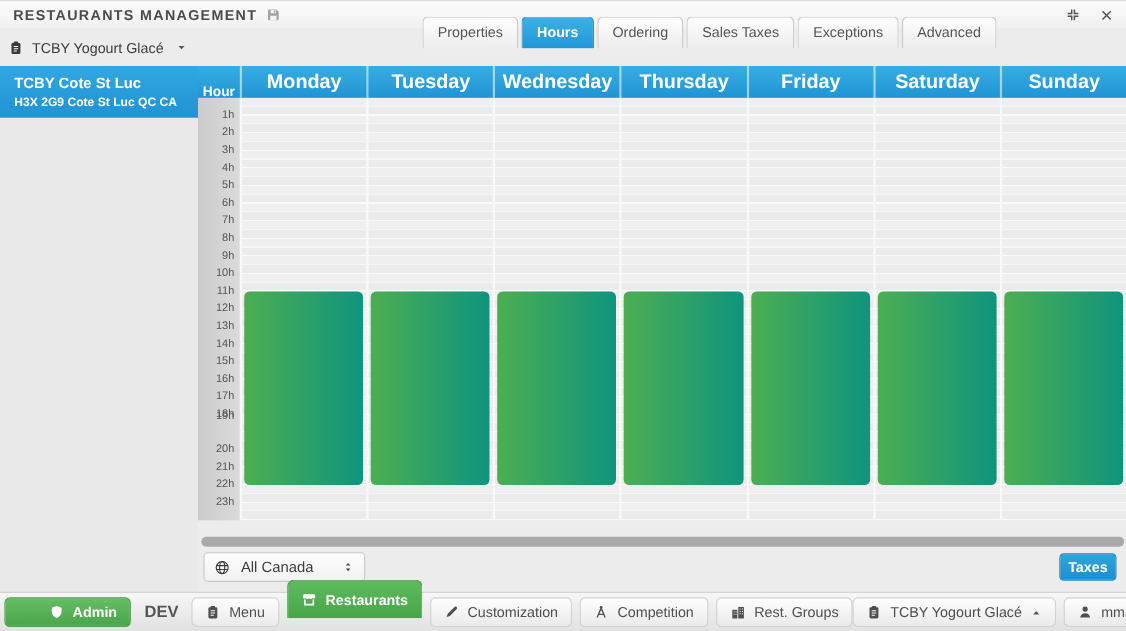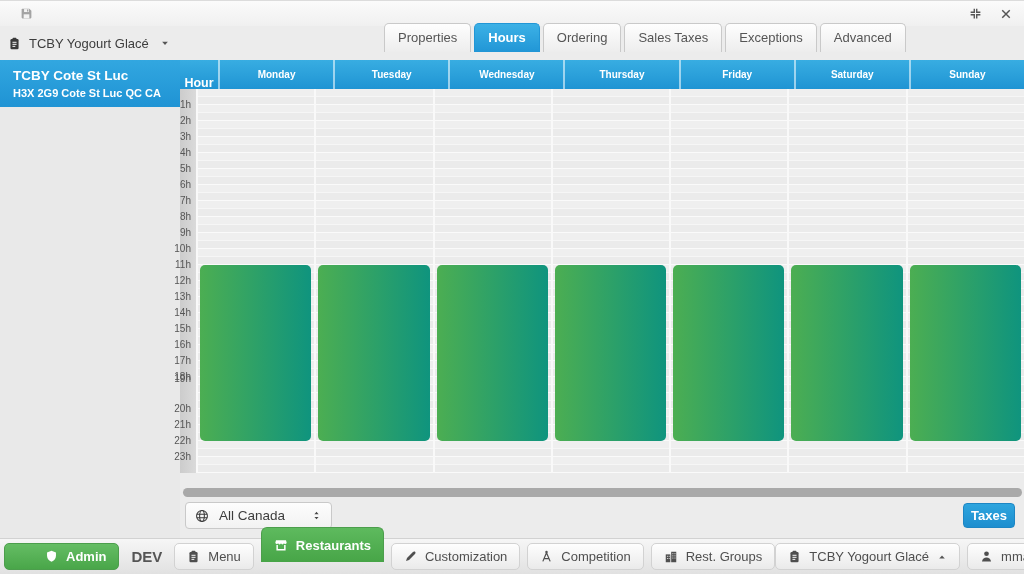--- a/index.html
+++ b/index.html
@@ -14,43 +14,43 @@
   .title { font-size:13px; font-weight:bold; color:#4a4a4a; letter-spacing:1.2px; }
   .floppy { color:#a3a3a3; margin-left:8px; display:flex; }
   .win-controls { margin-left:auto; display:flex; gap:18px; align-items:center; color:#555; }
   .win-controls span { display:flex; cursor:pointer; }
 
   
   .subheader { position:absolute; top:26px; left:0; right:0; height:34px; background:#ececec; }
   .restaurant-selector { position:absolute; left:8px; top:5px; width:162px; height:24px;
     display:flex; align-items:center; gap:8px; font-size:13px; color:#3d3d3d; cursor:pointer; }
   .restaurant-selector .sel-caret { margin-left:auto; color:#555; display:flex; }
-  .tabs { position:absolute; left:384px; bottom:8px; display:flex; align-items:flex-end; }
+  .tabs { position:absolute; left:384px; bottom:16px; display:flex; align-items:flex-end; }
   .tab { padding:6px 13px 7px; font-size:13px; color:#555;
     background:linear-gradient(#fefefe,#ededed); border:1px solid #c9c9c9; border-bottom:none;
     border-radius:5px 5px 0 0; margin-right:3px; cursor:pointer; white-space:nowrap; }
   .tab.active { background:linear-gradient(#3cb1e6,#2196d6); border-color:#2196d6;
     color:#fff; font-weight:bold; }
 
   
   .sidebar { position:absolute; left:0; top:60px; width:180px; bottom:36px; background:#e9e9e9; }
   .rest-item { height:47px; padding:8px 13px; color:#fff; cursor:pointer;
     background:linear-gradient(#32a7e0,#1f93d4); }
   .rest-name { font-size:13.5px; font-weight:bold; }
   .rest-addr { font-size:11px; font-weight:bold; margin-top:4px; }
 
   
   .grid-header { position:absolute; left:180px; top:60px; right:0; height:29px; display:flex;
     background:linear-gradient(#38ade2,#1f94d3); }
   .hour-head { width:38px; flex:none; display:flex; align-items:center; justify-content:center;
     color:#fff; font-weight:bold; font-size:12.5px;margin-top:16px; }
   .day-head { flex:1; display:flex; align-items:center; justify-content:center; color:#fff;
-    font-weight:bold; font-size:10px; border-left:2px solid rgba(255,255,255,.55); }
+    font-weight:bold; font-size:18px; border-left:2px solid rgba(255,255,255,.55); }
   .grid-body { position:absolute; left:180px; top:89px; right:0; height:384px; display:flex; }
-  .hour-gutter { width:16px; flex:none; position:relative;
+  .hour-gutter { width:38px; flex:none; position:relative;
     background:linear-gradient(to right,#cccccc,#dadada); }
   .hour-label { position:absolute; right:5px; font-size:10px; color:#555; line-height:14px; }
   .day-area { flex:1; display:flex; }
   .day-col { flex:1; position:relative; border-left:2px solid #f9f9f9;
     background:repeating-linear-gradient(to bottom,
       #efefef 0px,#efefef 7px,#f6f6f6 7px,#f6f6f6 8px,
       #ebebeb 8px,#ebebeb 15px,#fafafa 15px,#fafafa 16px); }
   .block { position:absolute; left:2px; right:3px; border-radius:5px; cursor:pointer; }
 
   .hscrollbar { position:absolute; left:183px; right:2px; top:488px; height:9px;
@@ -90,20 +90,21 @@
     border-bottom:none; }
   .dev-label { font-size:15px; font-weight:bold; color:#555; margin-bottom:9px; padding:0 5px; }
   .tb-caret { display:flex; color:#555; }
 </style>
 </head>
 <body>
 
 <div id="app">
 
   <div class="titlebar">
+    <span class="title">RESTAURANTS MANAGEMENT</span>
     <span class="floppy">
       <svg viewBox="0 0 16 16" width="13" height="13" fill="currentColor">
           <path d="M2 3c0-.6.4-1 1-1h8.5L14 4.5V13c0 .6-.4 1-1 1H3c-.6 0-1-.4-1-1z"></path>
           <rect x="5" y="2.6" width="6" height="3.6" fill="#f3f3f3"></rect>
           <rect x="8.6" y="3" width="1.6" height="2.6" fill="currentColor"></rect>
           <rect x="4.5" y="9" width="7" height="5" fill="#f3f3f3"></rect>
         </svg>
     </span>
     <div class="win-controls">
       <span>

